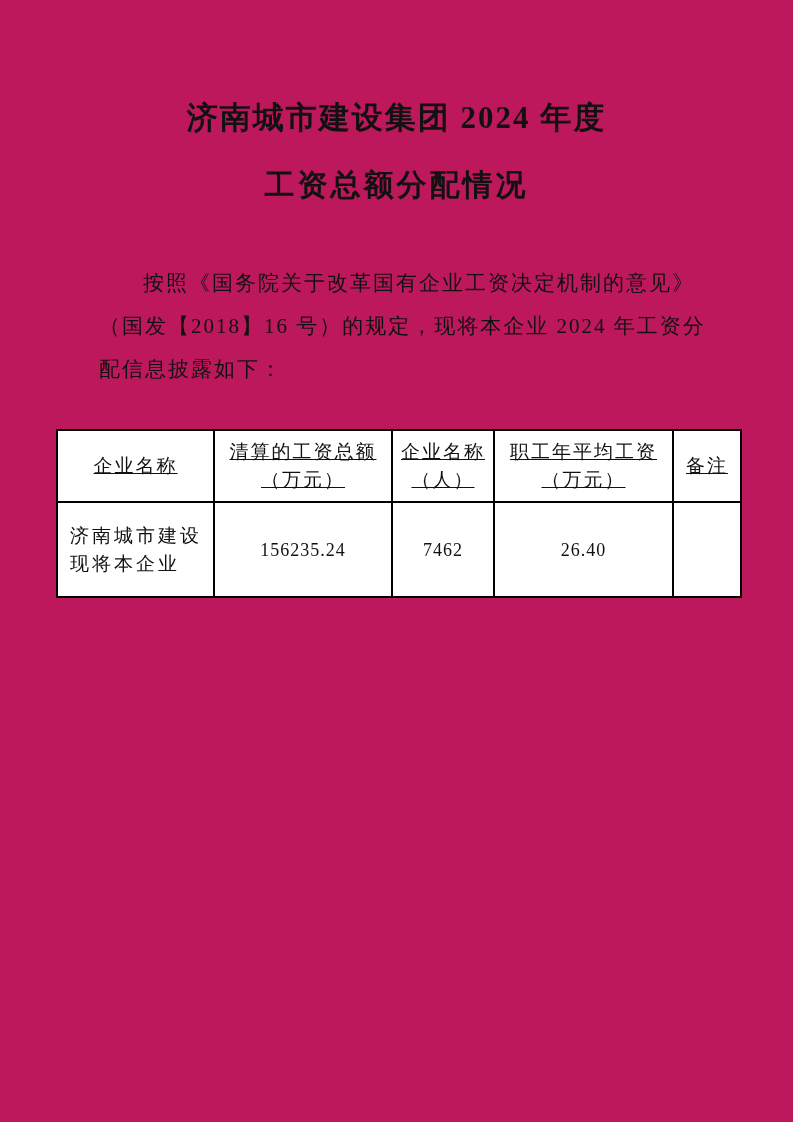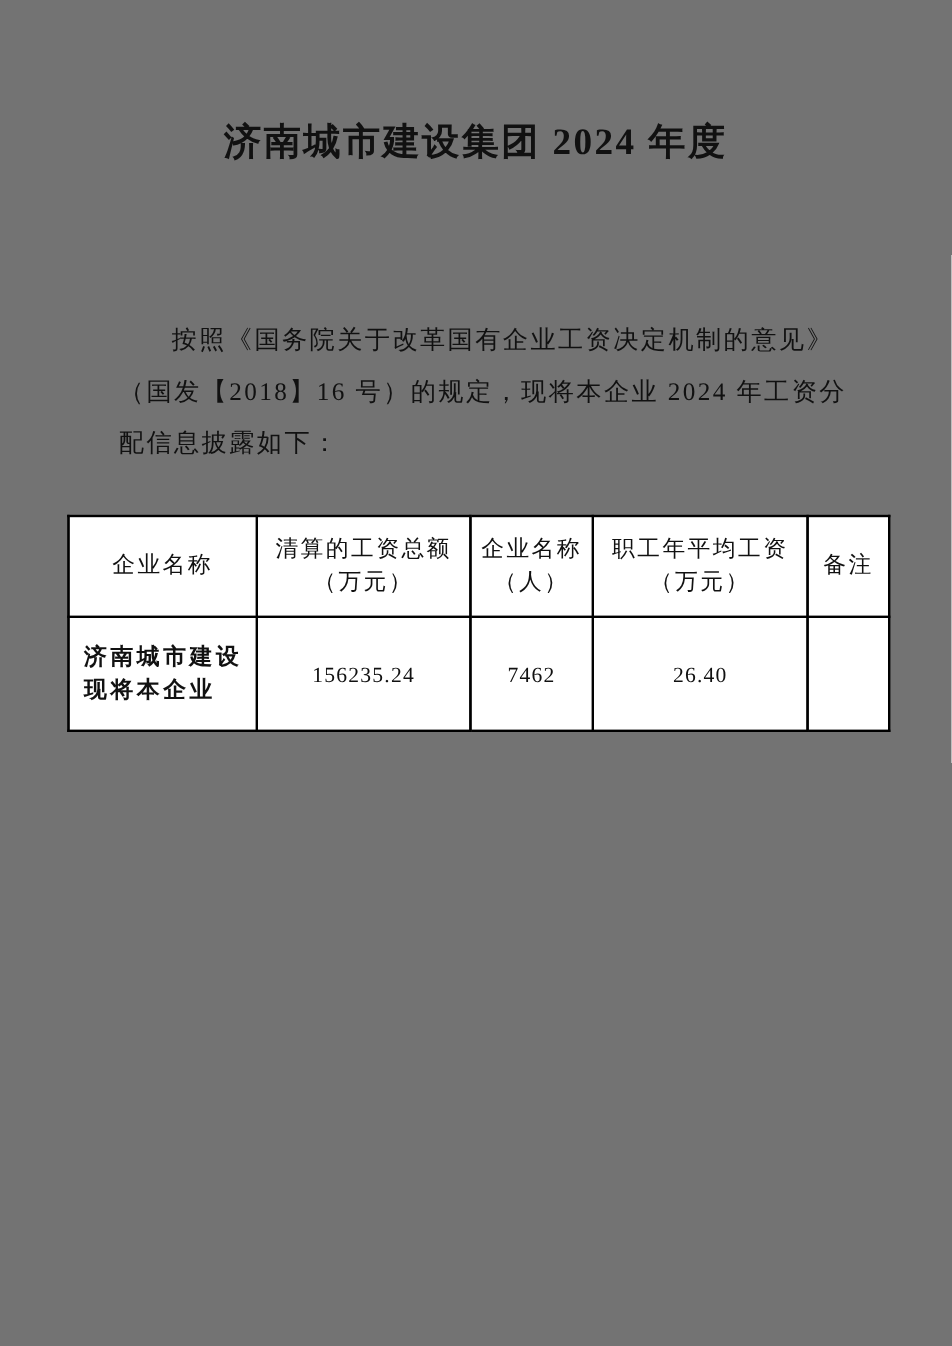--- a/index.html
+++ b/index.html
@@ -9,21 +9,21 @@
   body {
     width: 793px;
     height: 1122px;
     font-family: "Liberation Serif", "DejaVu Serif", serif;
     color: #111111;
   }
   .page {
     position: relative;
     width: 793px;
     height: 1122px;
-    background: #737373;
+    background: #be185d;
     overflow: hidden;
   }
   
   .doc-title {
     position: absolute;
     top: 100px;
     left: 0;
     width: 100%;
     text-align: center;
     font-weight: bold;
@@ -64,55 +64,56 @@
     border: 2px solid #000000;
     text-align: center;
     vertical-align: middle;
     font-weight: normal;
     font-size: 19px;
     letter-spacing: 2px;
     line-height: 28px;
     background: #ffffff;
     overflow: hidden;
   }
-  .wage-table tr.header-row { height: 84px; }
+  .wage-table tr.header-row { height: 72px; text-decoration: underline; }
   .wage-table tr.data-row   { height: 95px; }
   .wage-table .unit { display: block; }
   .wage-table .unit:empty { display: none; }
   .wage-table .hdr-label { display: block; }
   .wage-table td.company-cell {
     text-align: left;
     padding-left: 12px;
     letter-spacing: 3px;
   }
   .wage-table td.num-cell {
     font-size: 18px;
     letter-spacing: 1px;
   }
-  .wage-table .cell-line { display: block; font-weight: bold; }
+  .wage-table .cell-line { display: block; }
   
   .signature {
     position: absolute;
     top: 784px;
     left: 400px;
     width: 310px;
     text-align: center;
     font-size: 20px;
     letter-spacing: 2px;
     line-height: 43px;
   }
   .signature .s-line { white-space: nowrap; }
 </style>
 </head>
 <body>
 
 <div class="page">
 
   <div class="doc-title">
     <div class="t-line1">济南城市建设集团 2024 年度</div>
+    <div class="t-line2">工资总额分配情况</div>
   </div>
 
   <div class="intro">
     <div class="p-line indent">按照《国务院关于改革国有企业工资决定机制的意见》</div>
     <div class="p-line">（国发【2018】16 号）的规定，现将本企业 2024 年工资分</div>
     <div class="p-line">配信息披露如下：</div>
   </div>
 
   <table class="wage-table">
     <colgroup>

